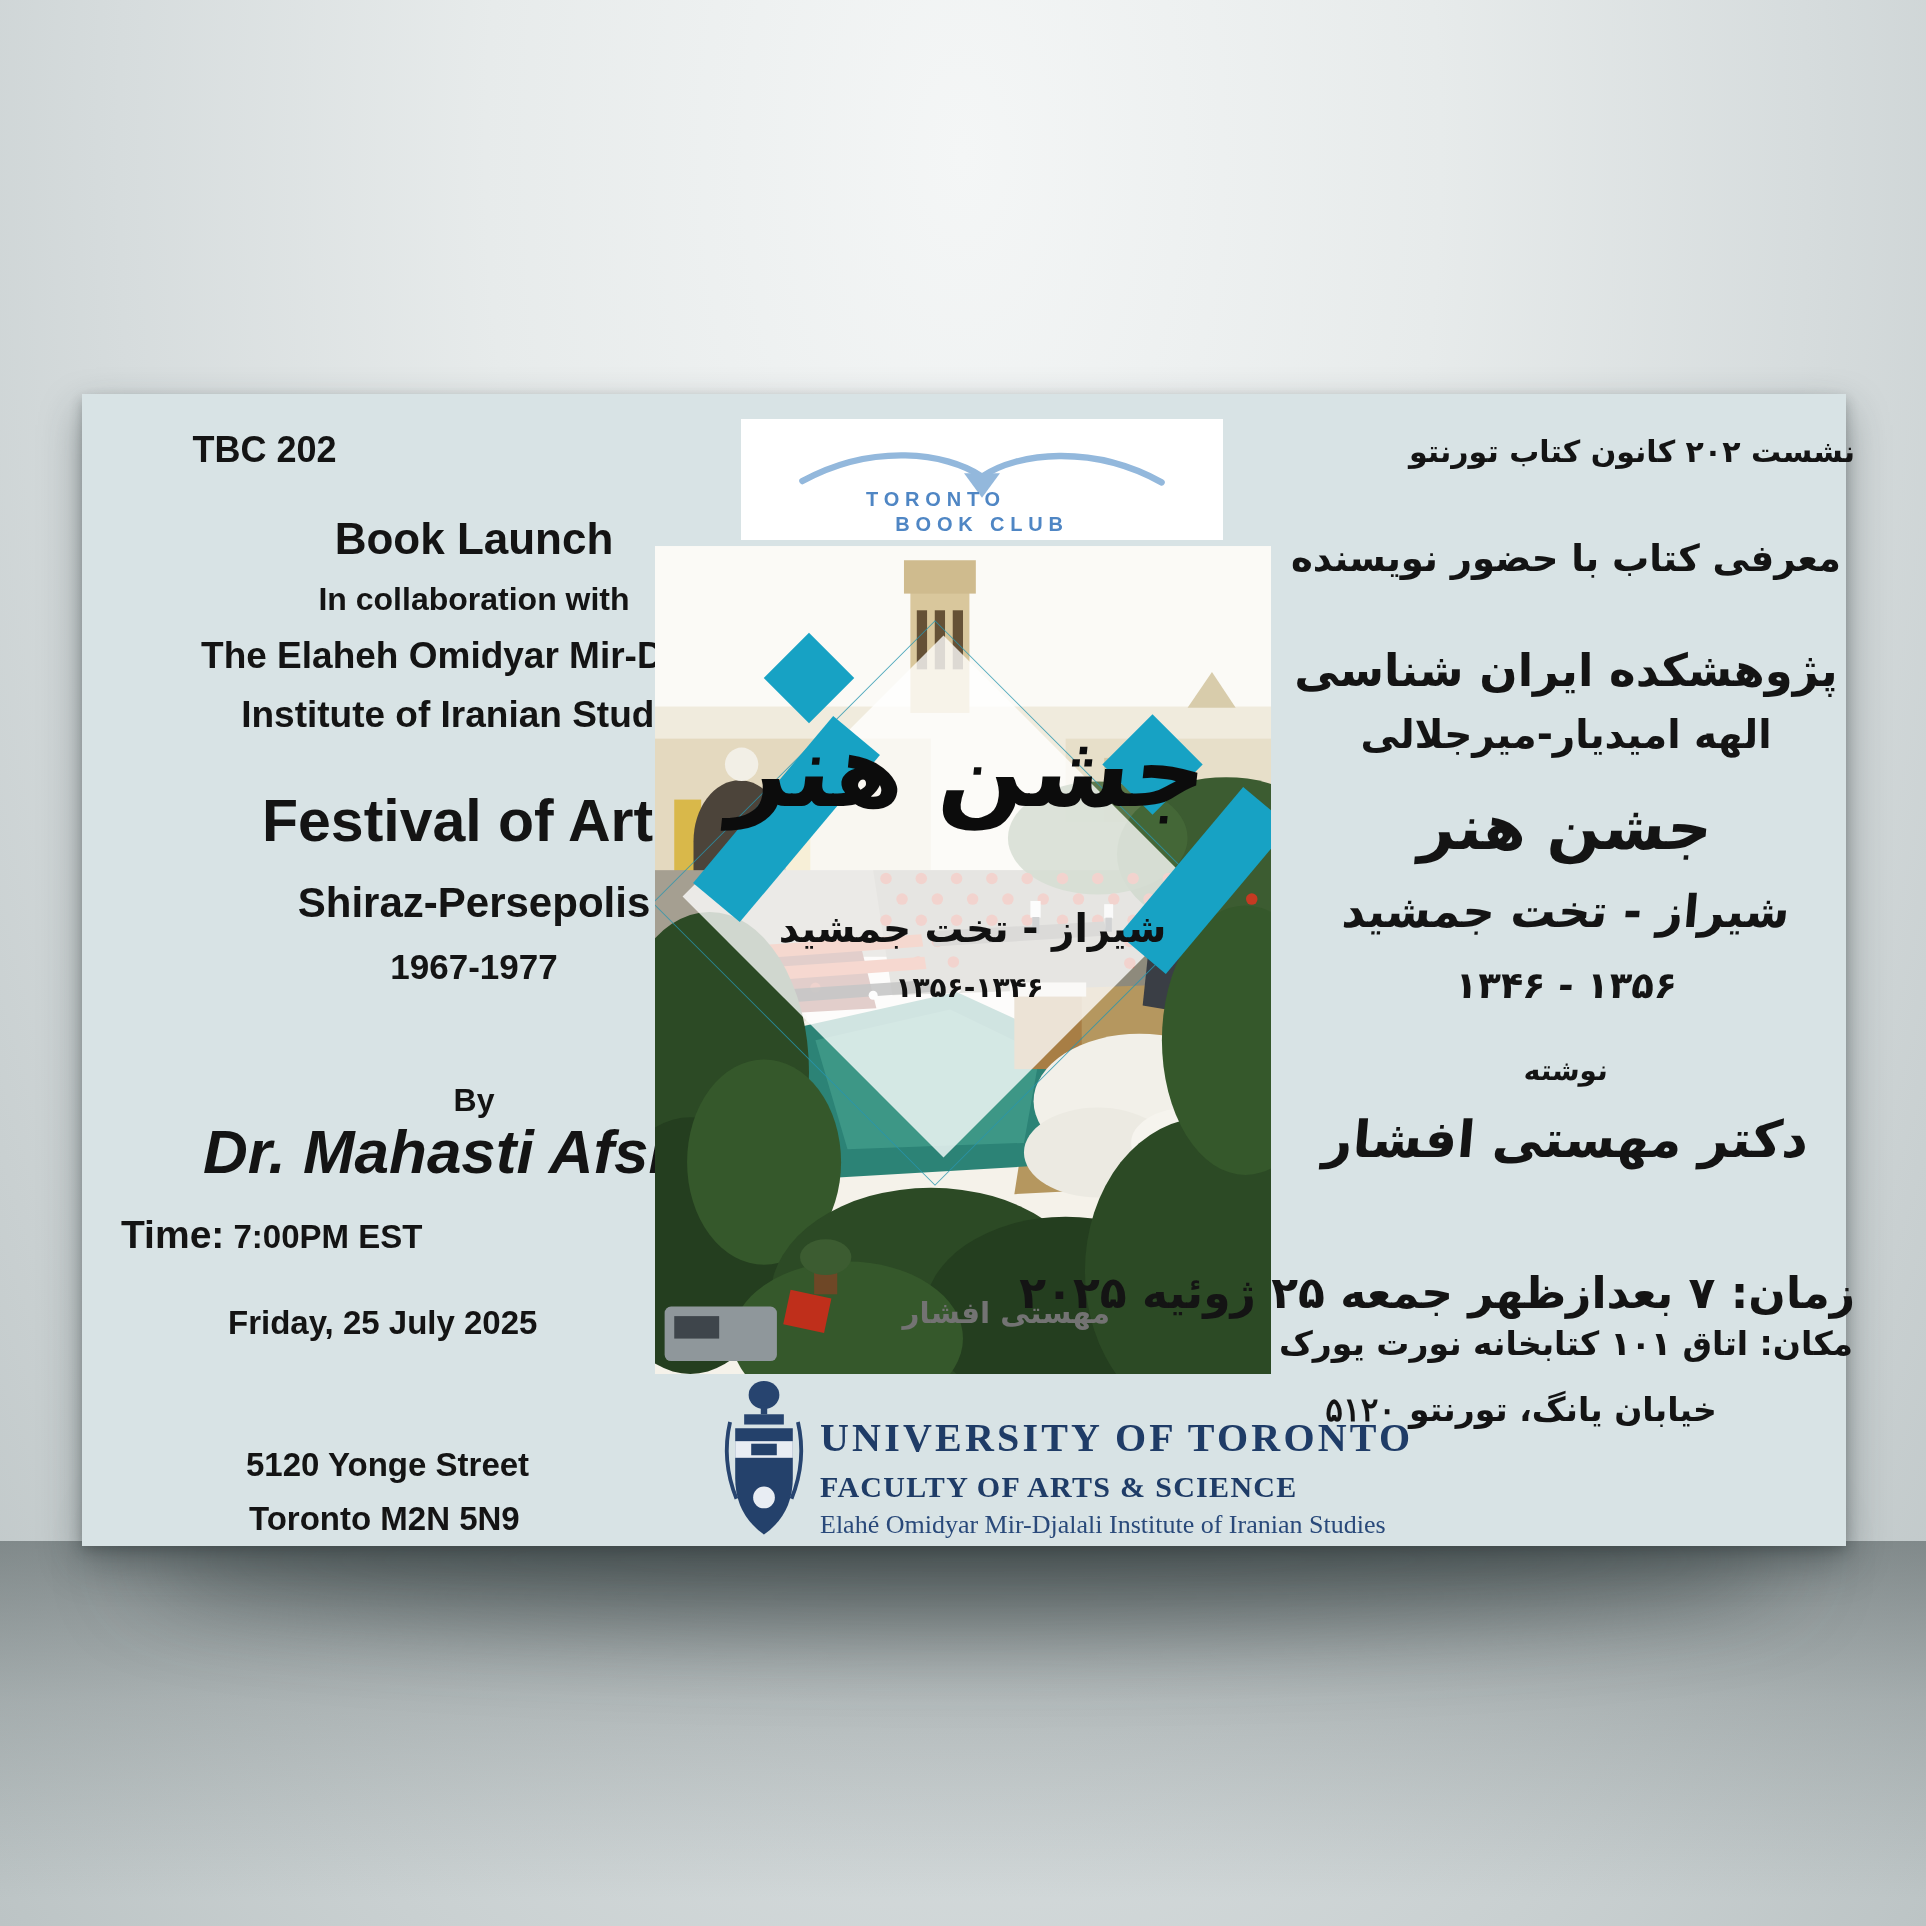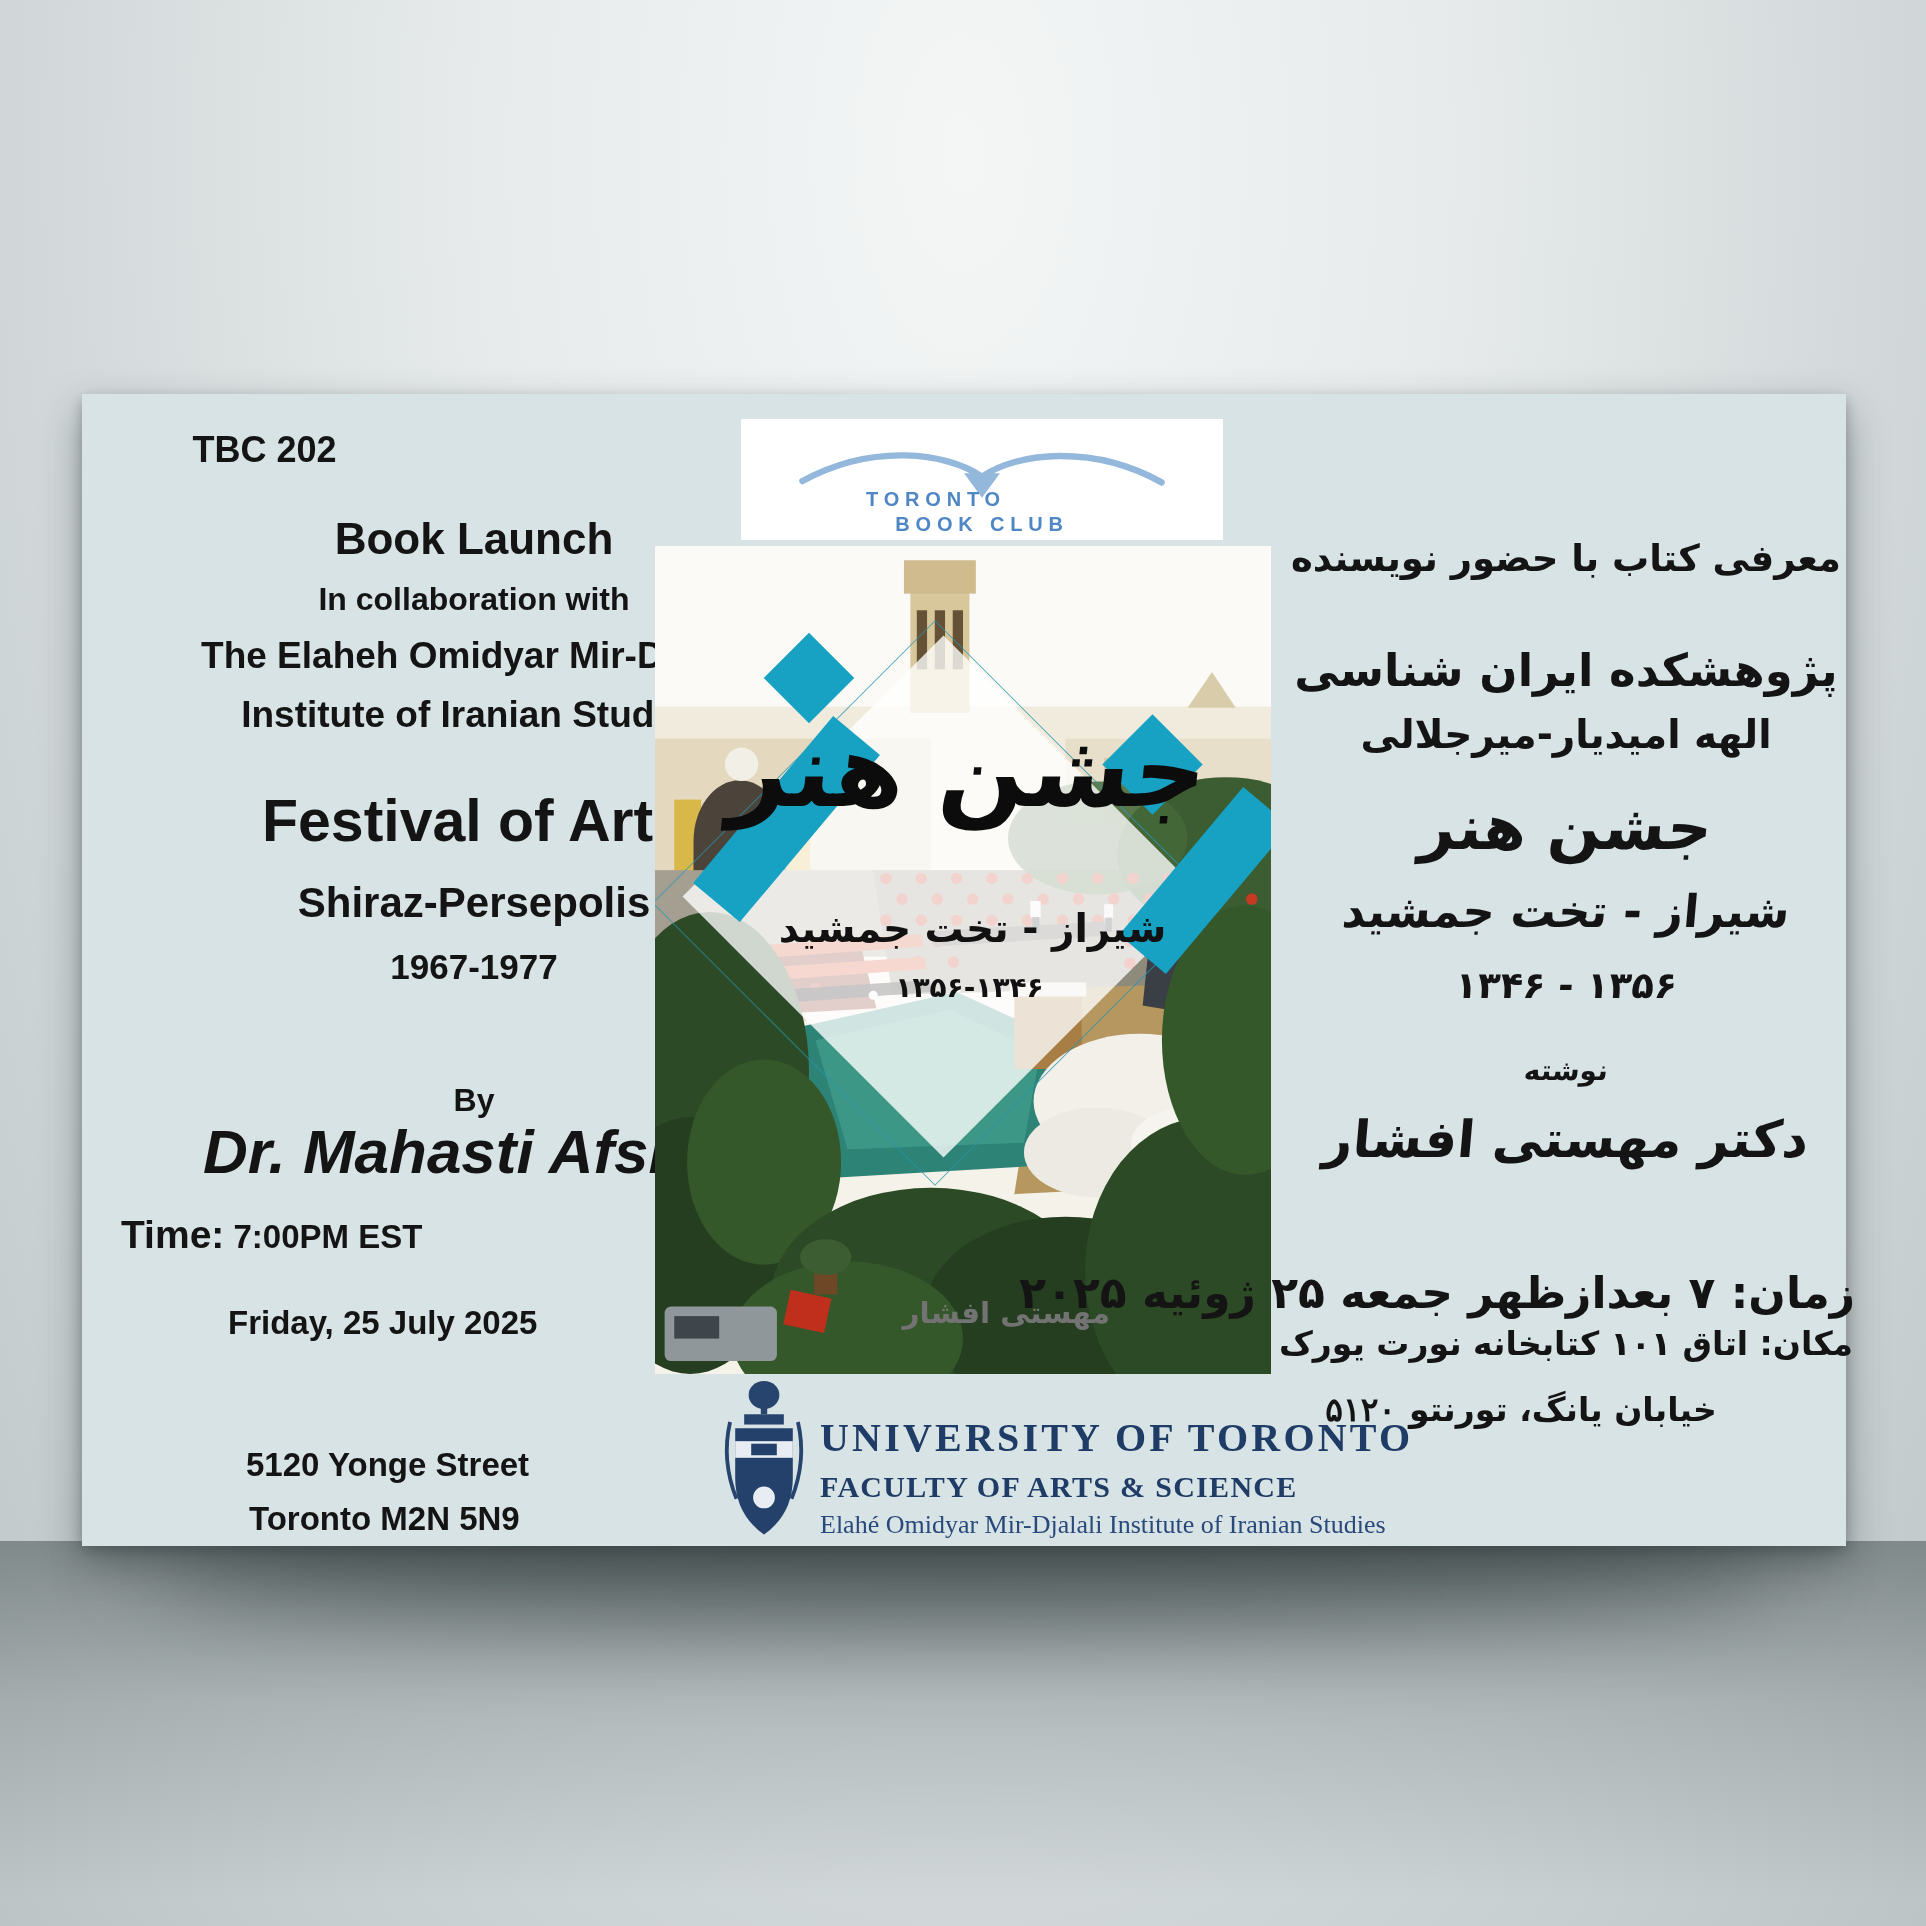--- a/index.html
+++ b/index.html
@@ -266,20 +266,21 @@
         <rect x="55" y="104" width="40" height="18" fill="#24416b"></rect>
         <circle cx="75" cy="188" r="17" fill="#e8edf3"></circle>
         <path d="M22,70 q-14,60 10,120" stroke="#27446f" stroke-width="6" fill="none"></path>
         <path d="M128,70 q14,60 -10,120" stroke="#27446f" stroke-width="6" fill="none"></path>
       </svg>
       <div class="t uoft-name" style="position:absolute;">UNIVERSITY OF TORONTO</div>
       <div class="t uoft-fac" style="position:absolute;">FACULTY OF ARTS &amp; SCIENCE</div>
       <div class="t uoft-inst" style="position:absolute;">Elahé Omidyar Mir-Djalali Institute of Iranian Studies</div>
     </div>
 
+    <div class="t fa r-session">نشست ۲۰۲ کانون کتاب تورنتو</div>
     <div class="t ctr fa r-col r-intro">معرفی کتاب با حضور نویسنده</div>
     <div class="t ctr fa r-col r-i1">پژوهشکده ایران شناسی</div>
     <div class="t ctr fa r-col r-i2">الهه امیدیار-میرجلالی</div>
     <div class="t ctr fa r-col r-title">جشن هنر</div>
     <div class="t ctr fa r-col r-sub">شیراز - تخت جمشید</div>
     <div class="t ctr fa r-col r-years" dir="ltr" style="direction:ltr;">۱۳۴۶ - ۱۳۵۶</div>
     <div class="t ctr fa r-col r-wb">نوشته</div>
     <div class="t ctr fa r-col r-author">دکتر مهستی افشار</div>
     <div class="t ctr fa r-col r-time">زمان: ۷ بعدازظهر جمعه ۲۵ ژوئیه ۲۰۲۵</div>
     <div class="t ctr fa r-col r-place">مکان: اتاق ۱۰۱ کتابخانه نورت یورک</div>

